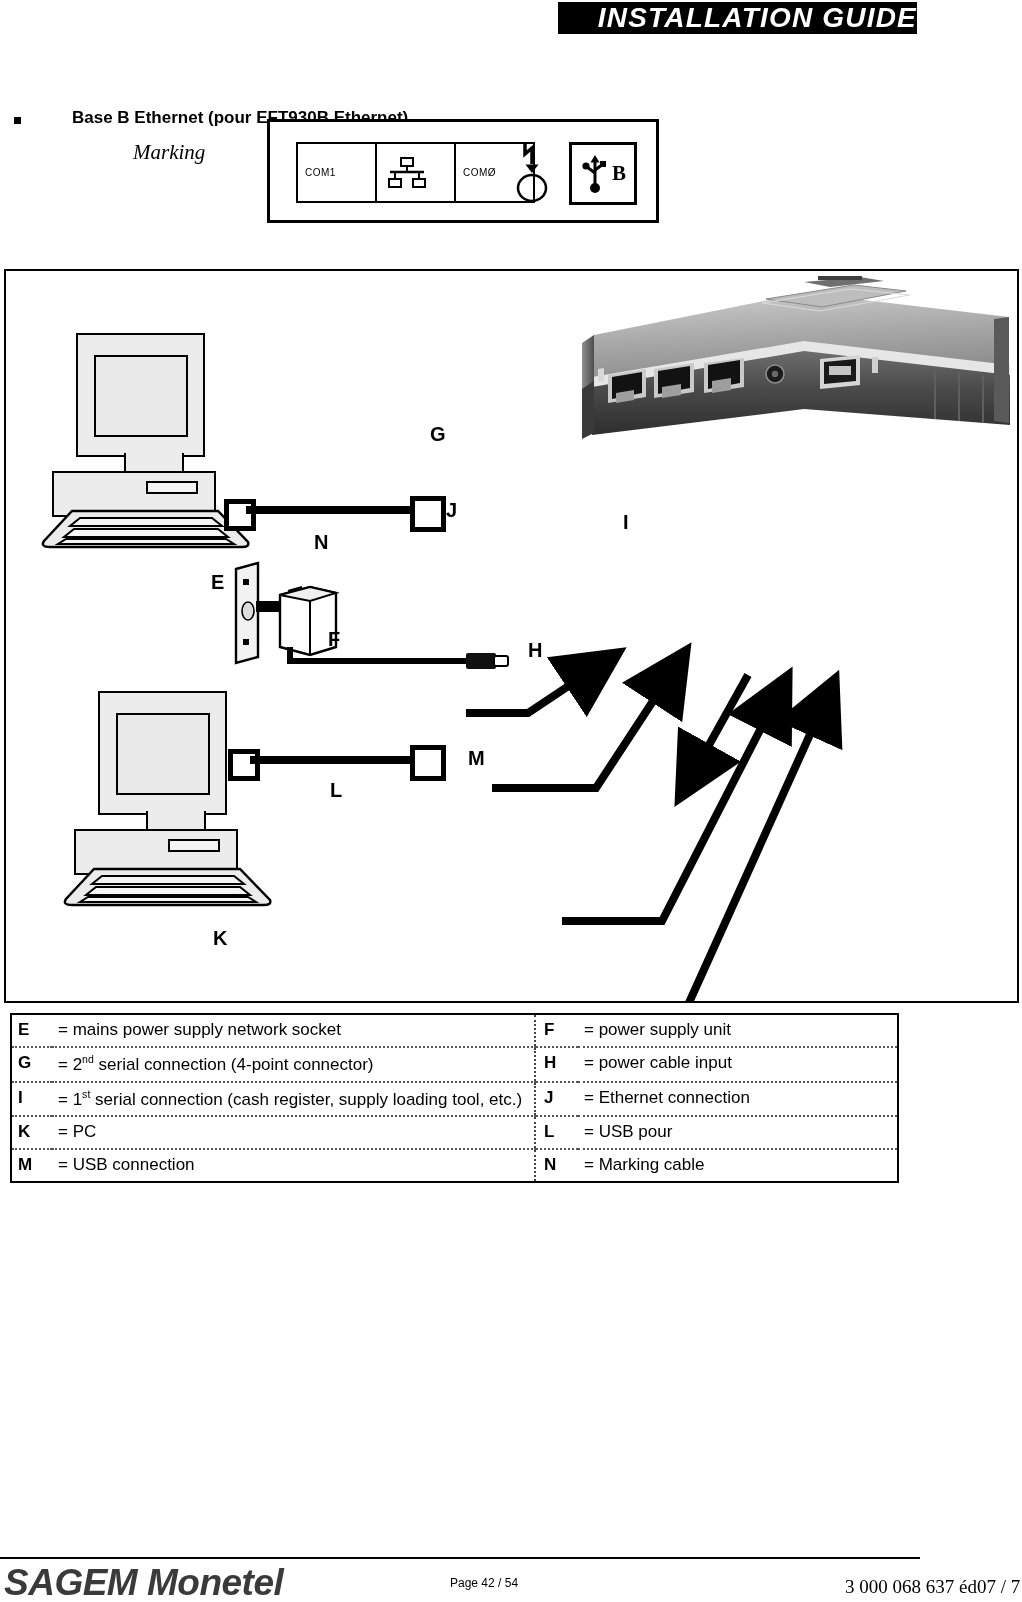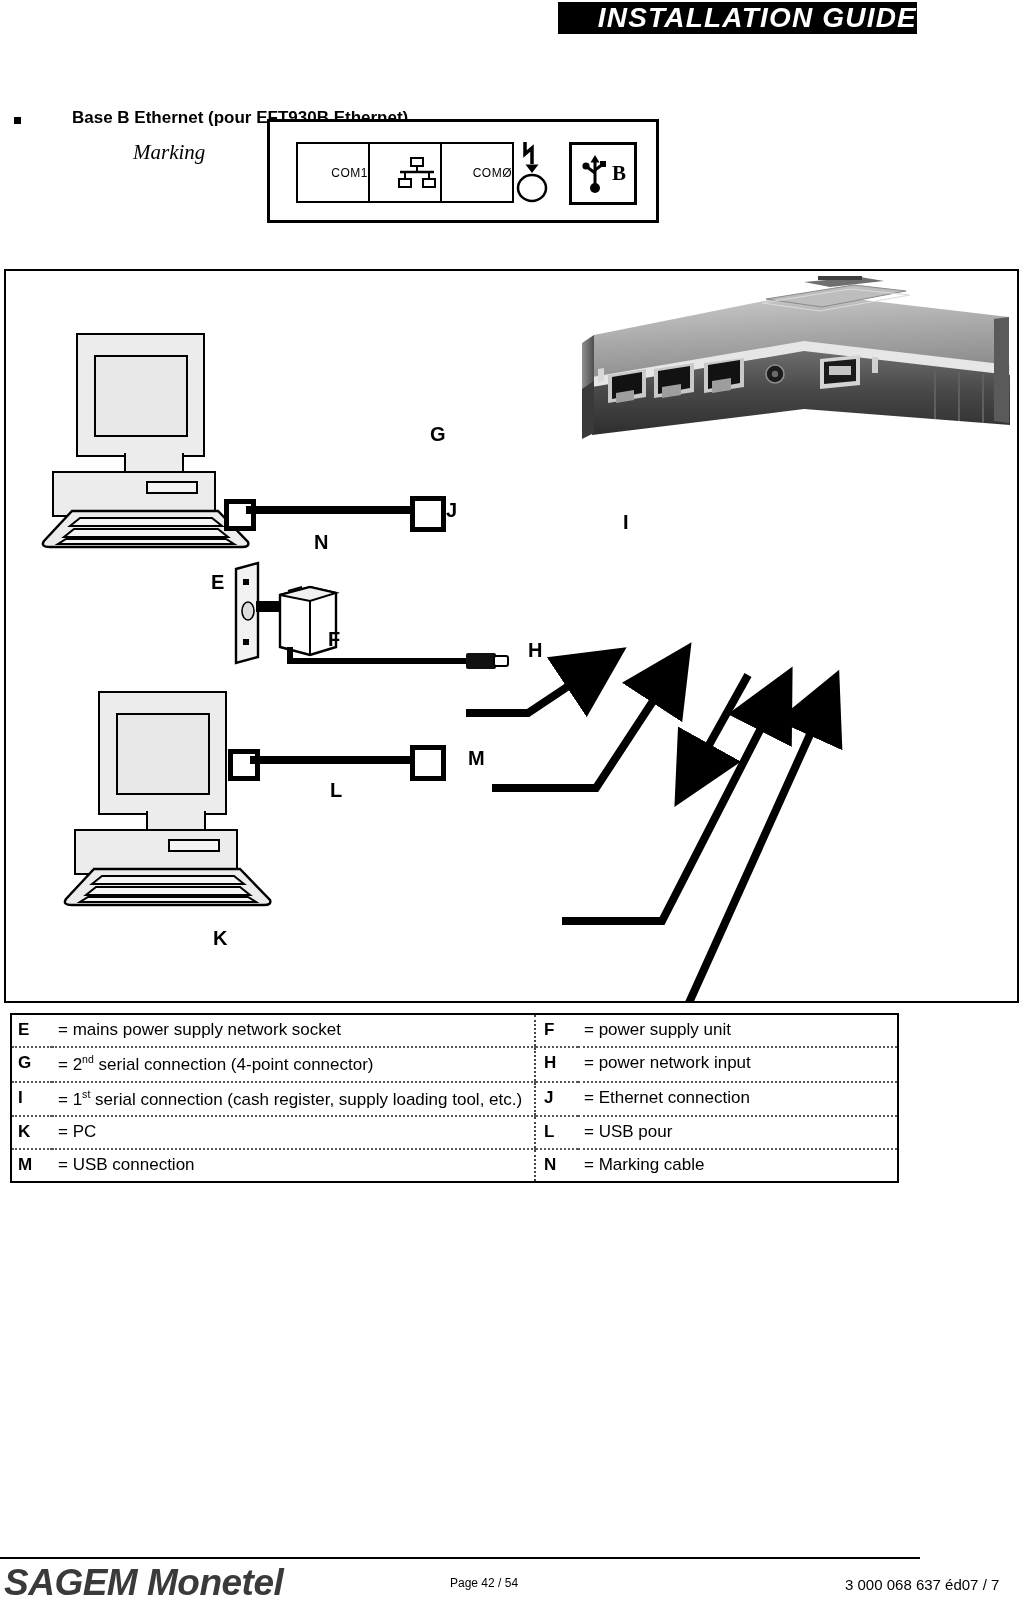--- a/index.html
+++ b/index.html
@@ -89,24 +89,25 @@
     height: 57px;
     display: flex;
     border: 2px solid #000000;
     background: #ffffff;
   }
   .port-cell {
     width: 70px;
     height: 100%;
     display: flex;
     align-items: center;
-    justify-content: flex-end;
+    justify-content: flex-start;
     border-right: 2px solid #000000;
-    font-size: 12px;
+    font-size: 10px;
     letter-spacing: .5px;
+    padding-left: 7px;
   }
   .port-cell:last-child { border-right: none; }
   .eth-icon { width: 46px; height: 34px; }
   .pwr-symbol {
     position: absolute;
     left: 243px;
     top: 16px;
     width: 46px;
     height: 66px;
   }
@@ -250,22 +251,23 @@
     position: absolute;
     left: 450px;
     top: 1576px;
     font-size: 12px;
     white-space: nowrap;
   }
   #footer-ref {
     position: absolute;
     left: 845px;
     top: 1576px;
-    font-size: 15px;
+    font-size: 19px;
     white-space: nowrap;
+    font-family: Liberation Serif, serif;
   }
 </style>
 </head>
 <body>
 
 <div id="header-banner">
   <span class="banner-text">INSTALLATION GUIDE</span>
 </div>
 
 <div id="section-heading">
@@ -473,21 +475,21 @@
     <tr>
       <td class="key-col">E</td>
       <td class="val-col-left">= mains power supply network socket</td>
       <td class="key-col right-key">F</td>
       <td>= power supply unit</td>
     </tr>
     <tr>
       <td class="key-col">G</td>
       <td class="val-col-left"><span>= 2</span><sup>nd</sup><span> serial connection (4-point connector)</span></td>
       <td class="key-col right-key">H</td>
-      <td>= power network input</td>
+      <td>= power cable input</td>
     </tr>
     <tr>
       <td class="key-col">I</td>
       <td class="val-col-left"><span>= 1</span><sup>st</sup><span> serial connection (cash register, supply loading tool, etc.)</span></td>
       <td class="key-col right-key">J</td>
       <td>= Ethernet connection</td>
     </tr>
     <tr>
       <td class="key-col">K</td>
       <td class="val-col-left">= PC</td>

